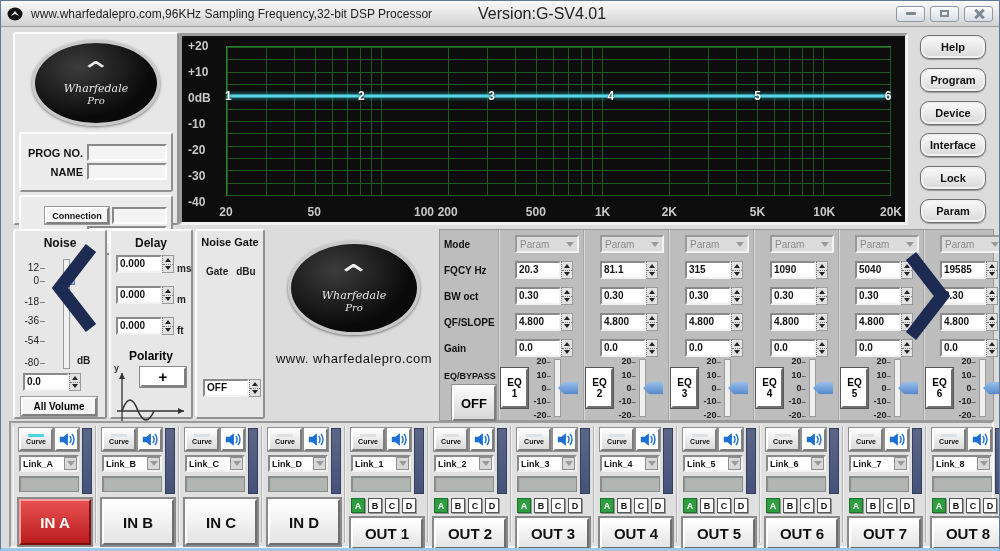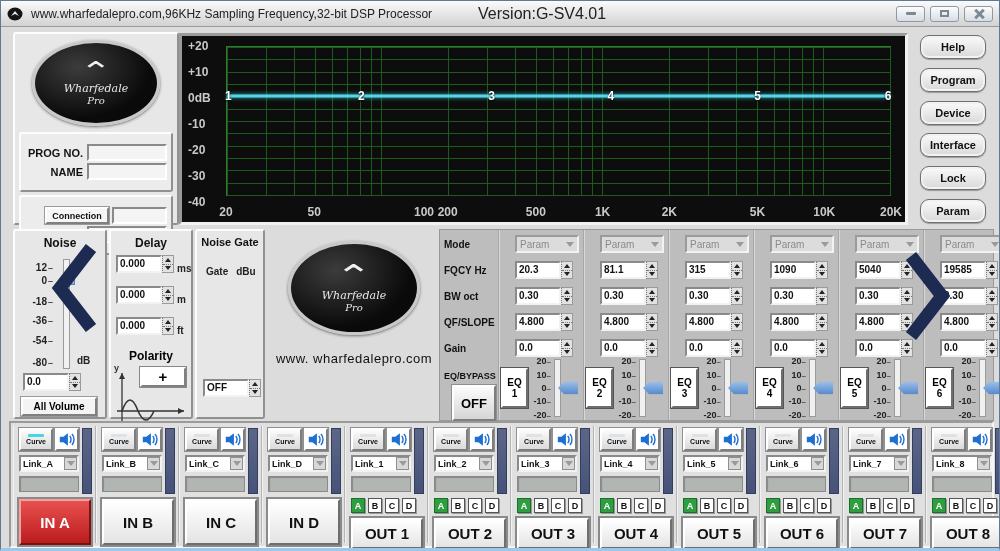--- a/index.html
+++ b/index.html
@@ -77,21 +77,21 @@
   .side-btn {
     width:66px; height:24px; border-radius:9px; border:1px solid #6f6f6f;
     background:linear-gradient(#fbfbfb,#d8d8d8); box-shadow:inset 0 0 0 2px #f2f2f2, 0 1px 1px rgba(0,0,0,.3);
     font-size:11px; font-weight:bold; color:#111; cursor:pointer;
   }
 
   
   #volume-panel { position:absolute; left:12px; top:202px; width:94px; height:190px; padding:3px; }
   .panel-title { text-align:center; font-size:12px; font-weight:bold; color:#111; margin-top:2px; }
   .vol-scale { position:absolute; left:6px; top:30px; width:32px; height:104px; }
-  .vol-scale span { position:absolute; right:0; transform:translateY(-50%); font-size:10px; font-weight:bold; color:#222; }
+  .vol-scale span { position:absolute; right:8px; transform:translateY(-50%); font-size:10px; font-weight:normal; color:#222; }
   .vol-scale span::after { content:"–"; font-size:9px; margin-left:1px; color:#444; }
   .vol-track { position:absolute; left:48px; top:28px; width:7px; height:110px; background:#f2f2f2; border:1px solid #9a9a9a; }
   .vol-handle { position:absolute; left:-4px; width:15px; height:8px; background:linear-gradient(#b9d6f2,#7fa8d8); border:1px solid #5d85b5; }
   .vol-db { position:absolute; left:62px; top:124px; font-size:10px; font-weight:bold; color:#222; }
   .vol-spin { position:absolute; left:8px; top:142px; }
   .all-vol {
     position:absolute; left:6px; top:166px; width:76px; height:19px; background:#f4f4f4;
     border:2px solid; border-color:#ffffff #808080 #808080 #ffffff; outline:1px solid #9a9a9a;
     font-size:10px; font-weight:bold; cursor:pointer;
   }

